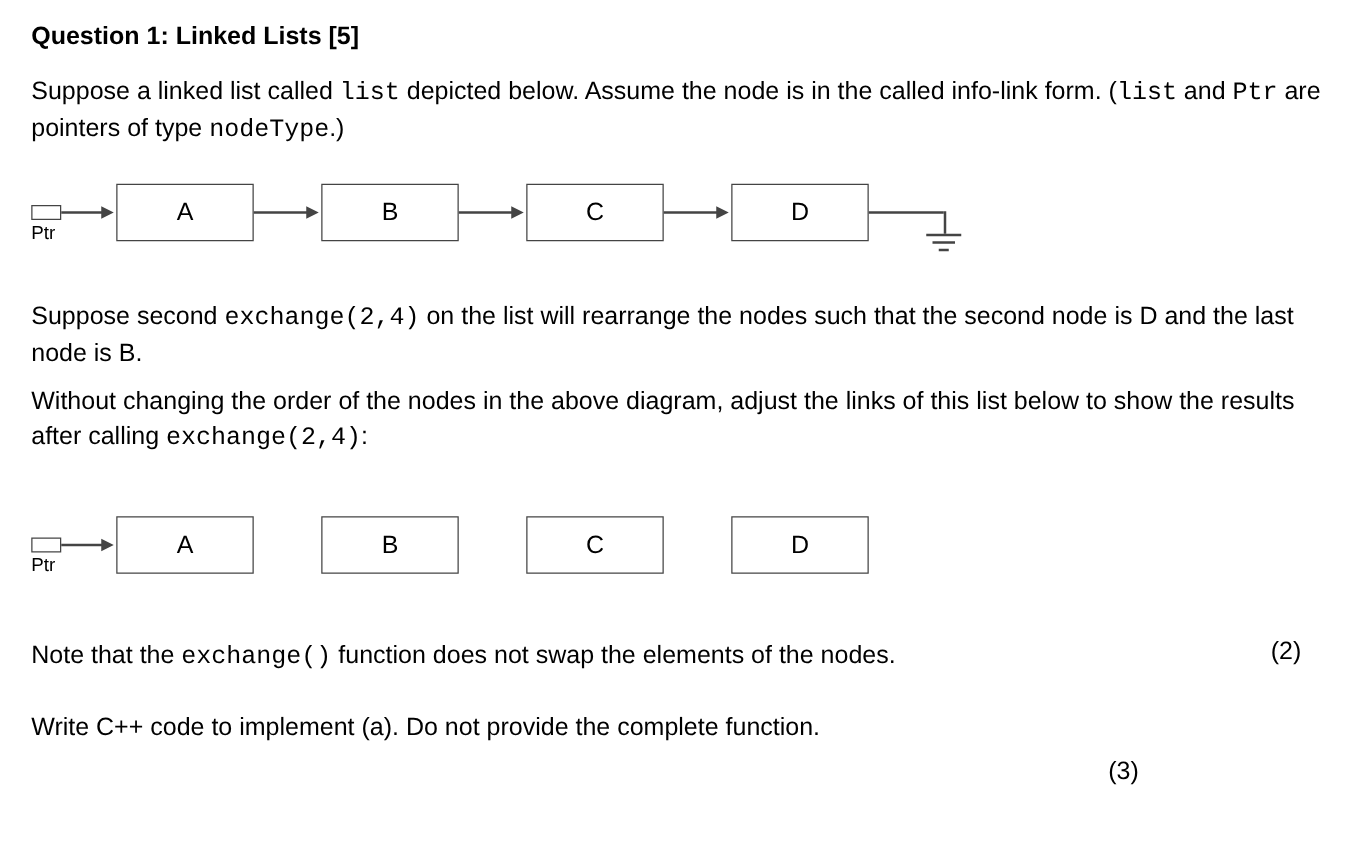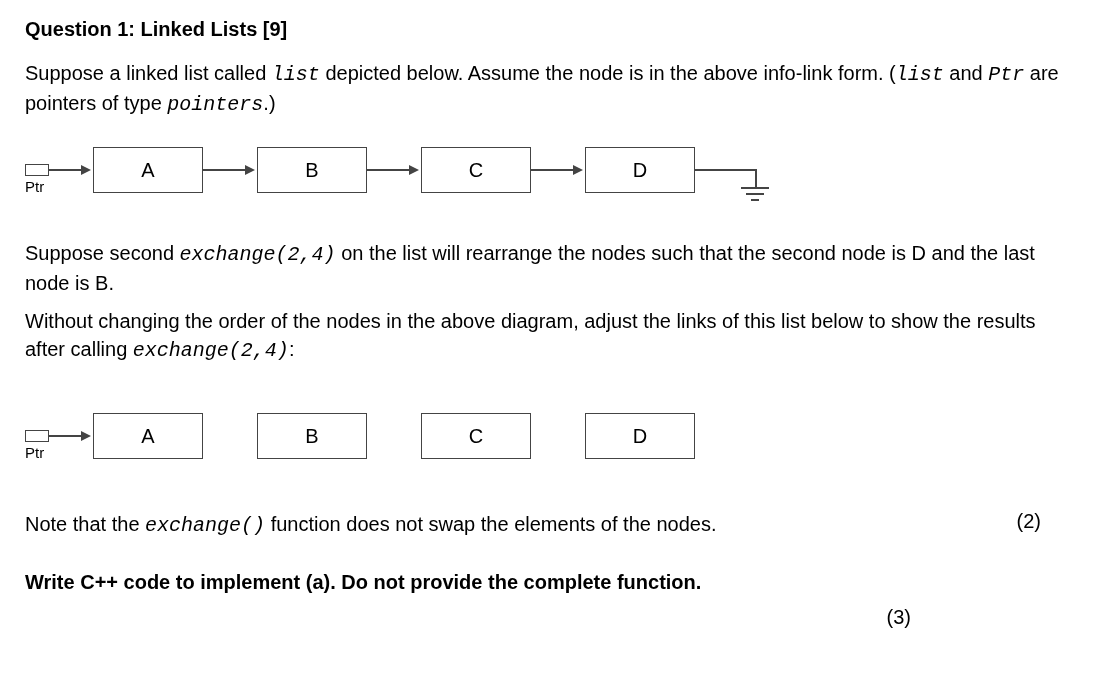--- a/index.html
+++ b/index.html
@@ -18,21 +18,20 @@
     .heading {
       font-weight: bold;
       margin-bottom: 18px;
     }
     .para {
       line-height: 1.4;
       margin-bottom: 10px;
     }
     .code {
       font-family: "Courier New", Courier, monospace;
-      font-style: italic;
     }
     .diagram {
       position: relative;
       height: 70px;
       margin-top: 25px;
       margin-bottom: 25px;
     }
     .ptr-box {
       position: absolute;
       width: 24px;
@@ -99,24 +98,24 @@
       flex: 1;
     }
     .note-row .marks-inline {
       padding-right: 30px;
       white-space: nowrap;
     }
   </style>
 </head>
 <body>
 
-<div class="heading">Question 1: Linked Lists [9]</div>
+<div class="heading">Question 1: Linked Lists [5]</div>
 
 <div class="para">
-  <span>Suppose a linked list called </span><span class="code">list</span><span> depicted below. Assume the node is in the above info-link form. (</span><span class="code">list</span><span> and </span><span class="code">Ptr</span><span> are pointers of type </span><span class="code">pointers</span><span>.)</span>
+  <span>Suppose a linked list called </span><span class="code">list</span><span> depicted below. Assume the node is in the called info-link form. (</span><span class="code">list</span><span> and </span><span class="code">Ptr</span><span> are pointers of type </span><span class="code">nodeType</span><span>.)</span>
 </div>
 
 <div class="diagram">
 
   <div class="ptr-box" style="left:0px; top:20px;"></div>
   <div class="ptr-label" style="left:0px; top:34px;">Ptr</div>
 
   <div class="arrow-line" style="left:24px; top:25px; width:36px;"></div>
   <div class="arrow-head" style="left:56px; top:21px;"></div>
 
@@ -171,15 +170,15 @@
   <div class="node" style="left:560px; top:3px;">D</div>
 </div>
 
 <div class="note-row">
   <div class="para">
     <span>Note that the </span><span class="code">exchange()</span><span> function  does not swap the elements of the nodes.</span>
   </div>
   <div class="marks-inline">(2)</div>
 </div>
 
-<div class="para" style="margin-top:18px;font-weight:bold;">Write C++ code to implement (a). Do not provide the complete function.</div>
+<div class="para" style="margin-top:18px;">Write C++ code to implement (a). Do not provide the complete function.</div>
 
 <div class="marks" style="padding-right:160px;">(3)</div>
 
 </body></html>

